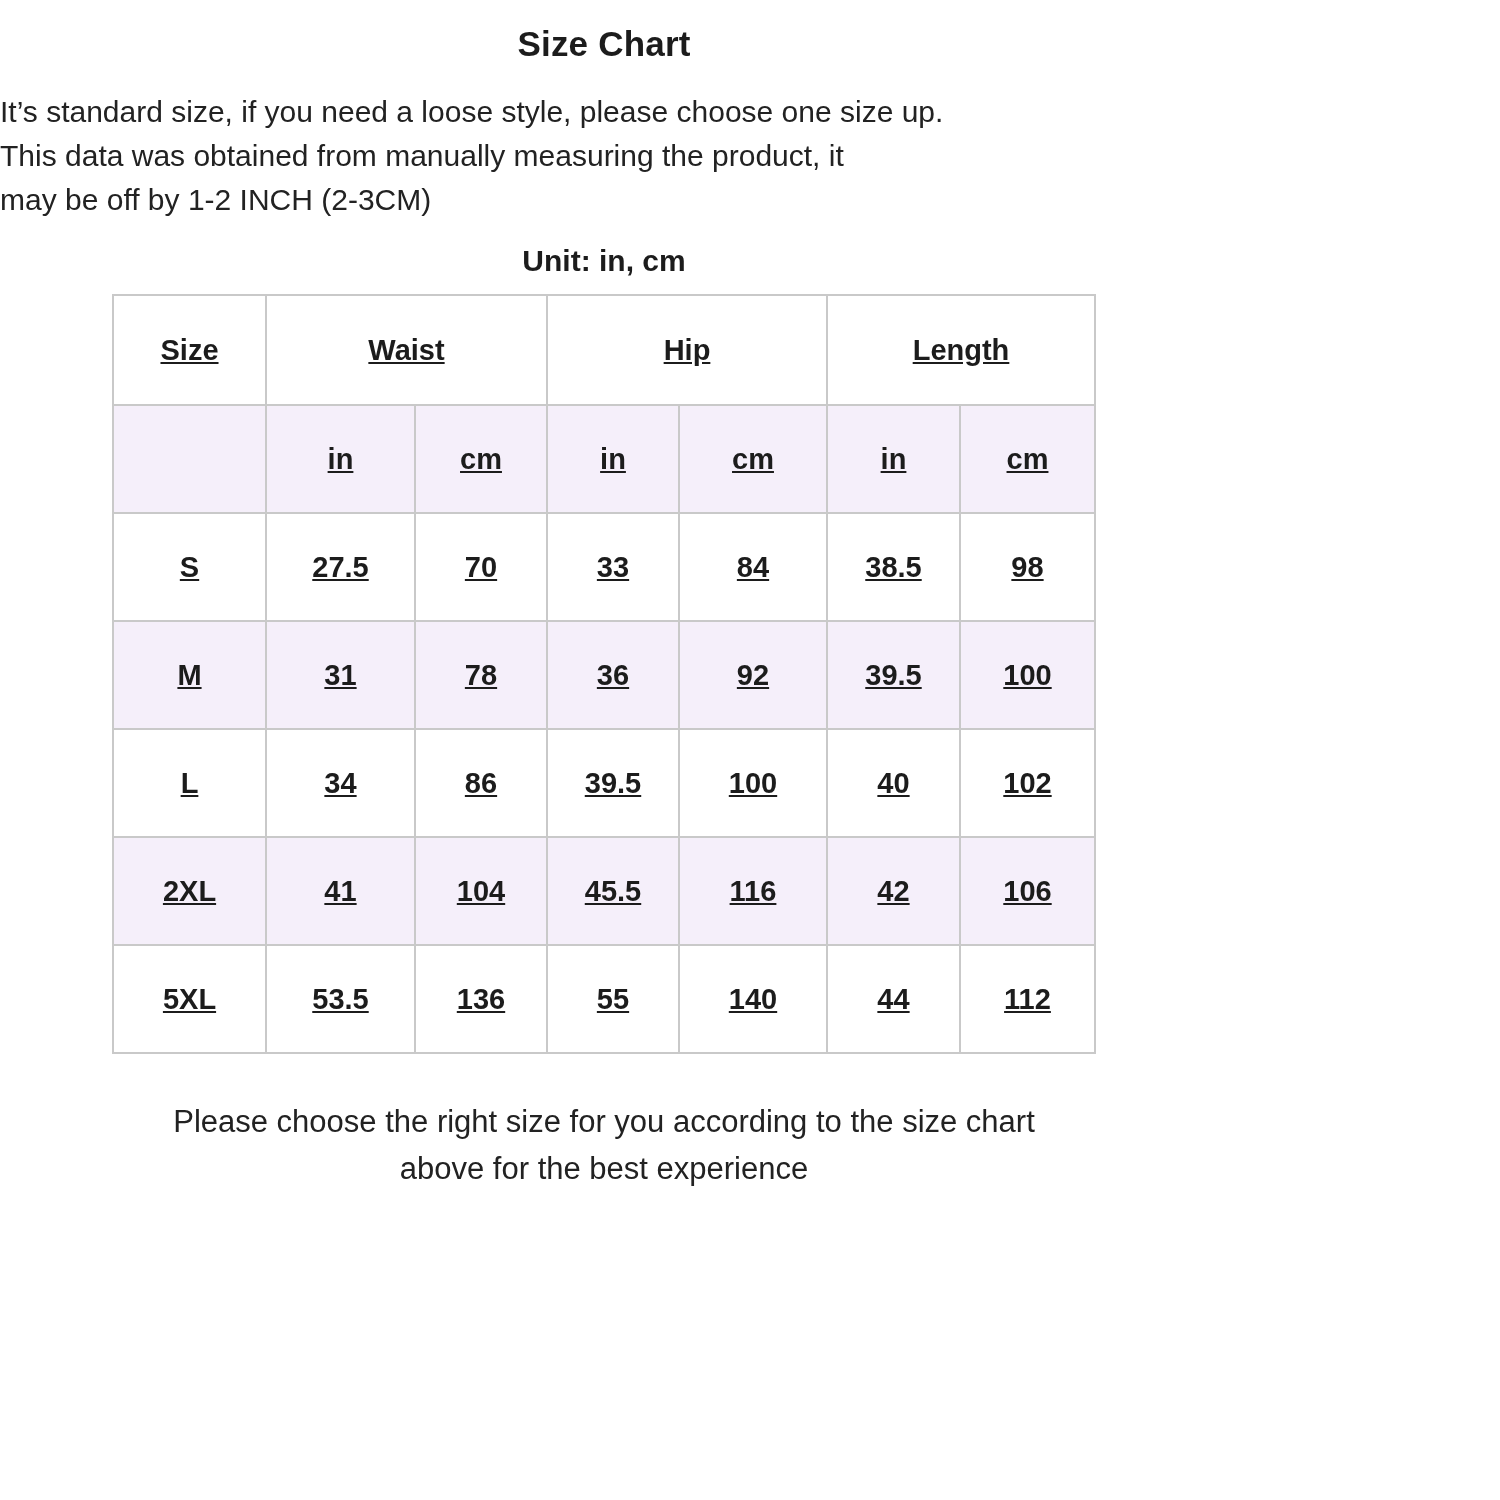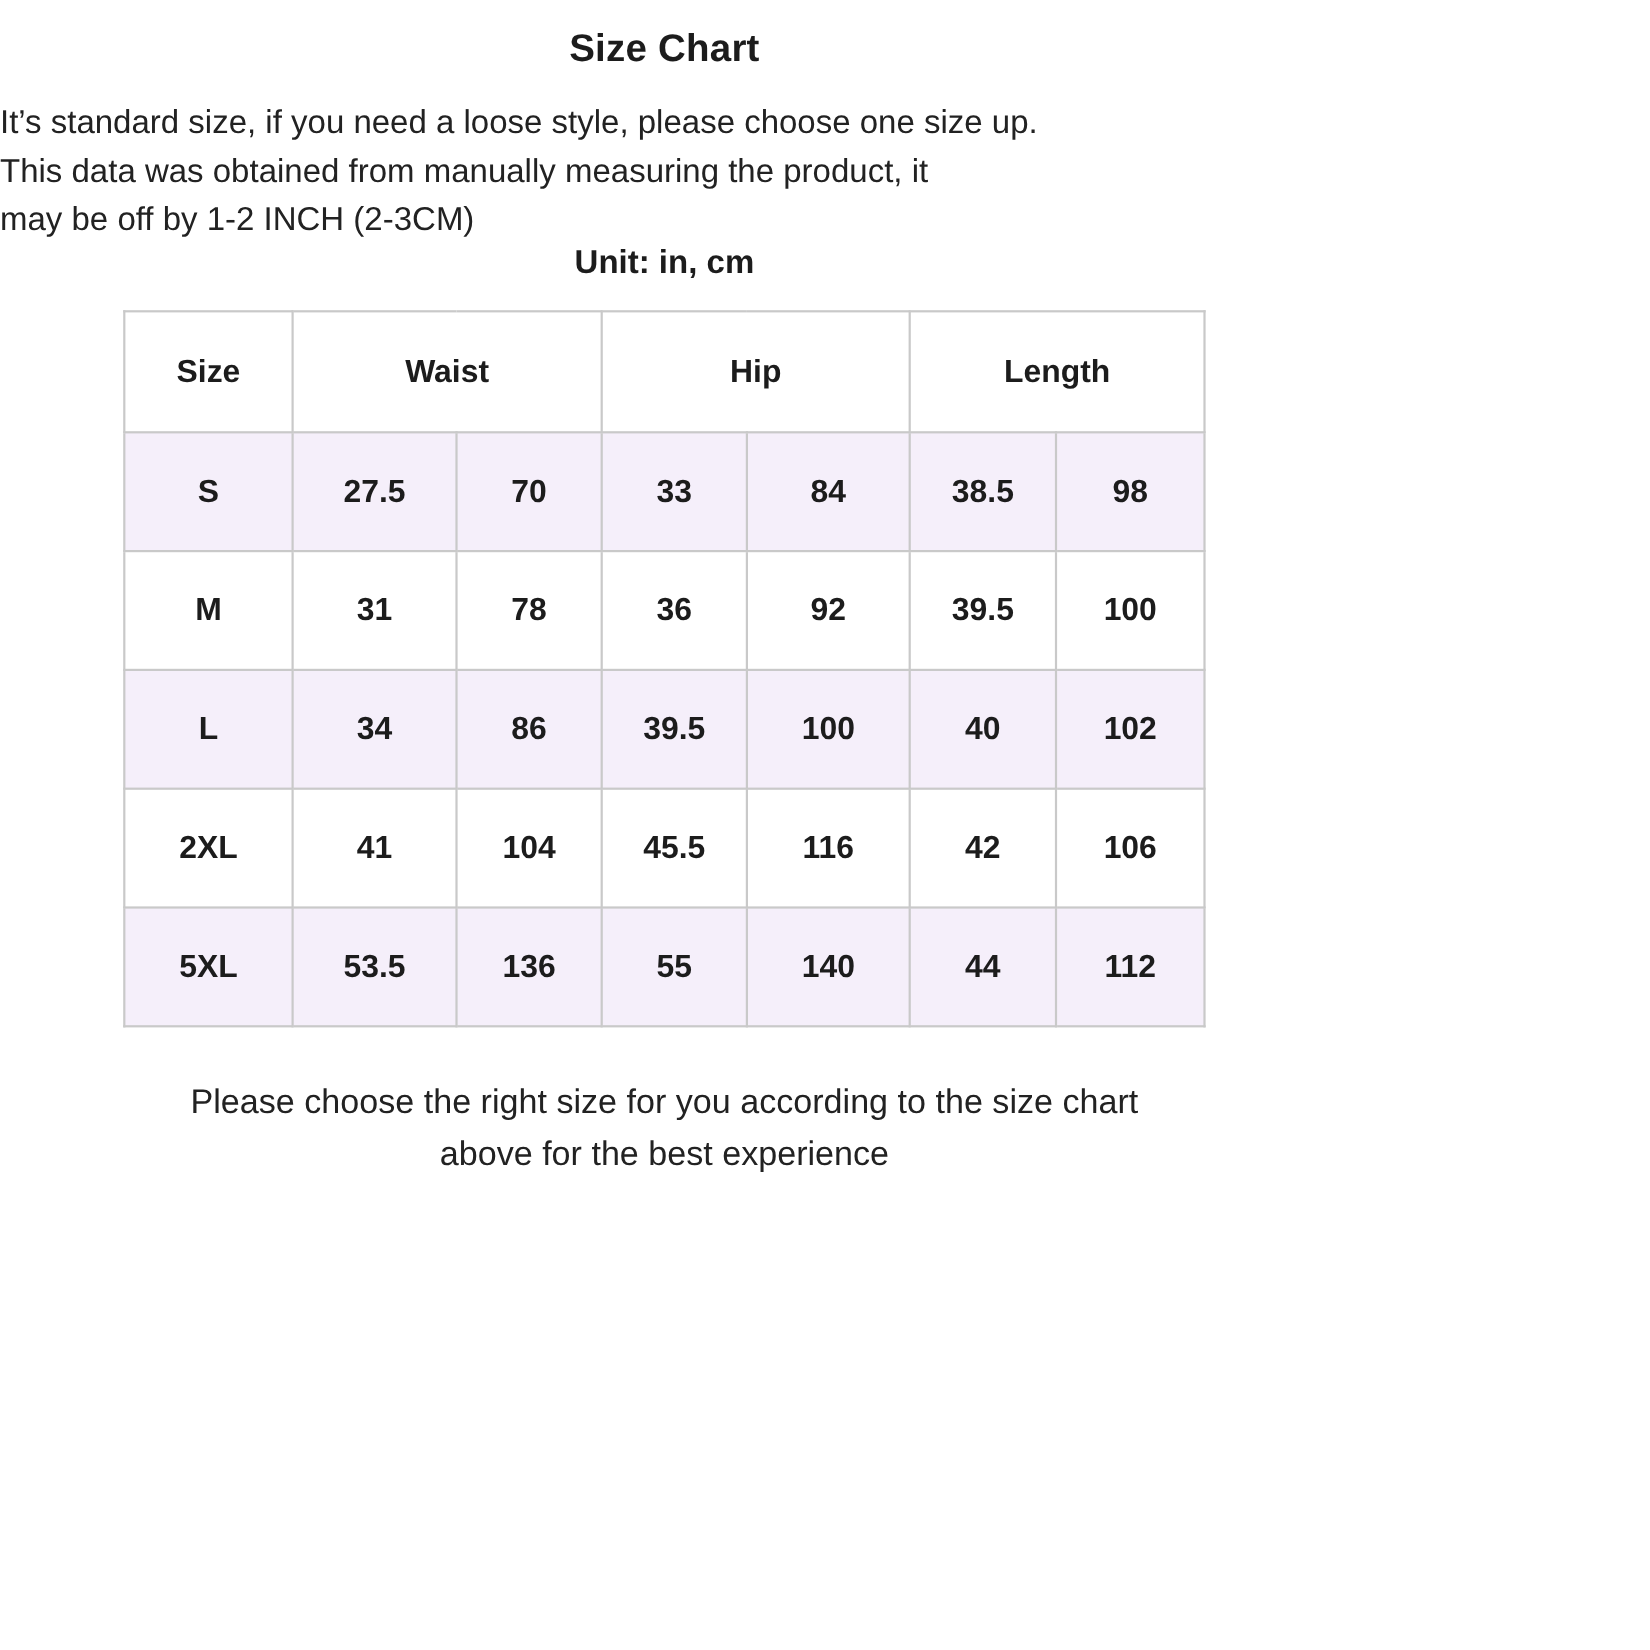--- a/index.html
+++ b/index.html
@@ -25,29 +25,31 @@
   }
   .description {
     margin-top: 26px;
     text-align: left;
     font-size: 30px;
     font-weight: 400;
     line-height: 44px;
     color: #222222;
   }
   .unit-label {
+    margin-top: 22px;
     text-align: center;
     font-size: 30px;
     font-weight: 700;
   }
   table.size-table {
     width: 982px;
-    margin: 26px auto 0 auto;
+    margin: 16px auto 0 auto;
     border-collapse: collapse;
     table-layout: fixed;
+    text-decoration: underline;
   }
   table.size-table th,
   table.size-table td {
     border: 2px solid #c9c9c9;
     text-align: center;
     vertical-align: middle;
     font-size: 29px;
     font-weight: 700;
     color: #1c1c1c;
     height: 108px;
@@ -101,20 +103,29 @@
     <thead>
       <tr>
         <th>Size</th>
         <th colspan="2">Waist</th>
         <th colspan="2">Hip</th>
         <th colspan="2">Length</th>
       </tr>
     </thead>
     <tbody>
       <tr>
+        <td></td>
+        <td>in</td>
+        <td>cm</td>
+        <td>in</td>
+        <td>cm</td>
+        <td>in</td>
+        <td>cm</td>
+      </tr>
+      <tr>
         <td>S</td>
         <td>27.5</td>
         <td>70</td>
         <td>33</td>
         <td>84</td>
         <td>38.5</td>
         <td>98</td>
       </tr>
       <tr>
         <td>M</td>

